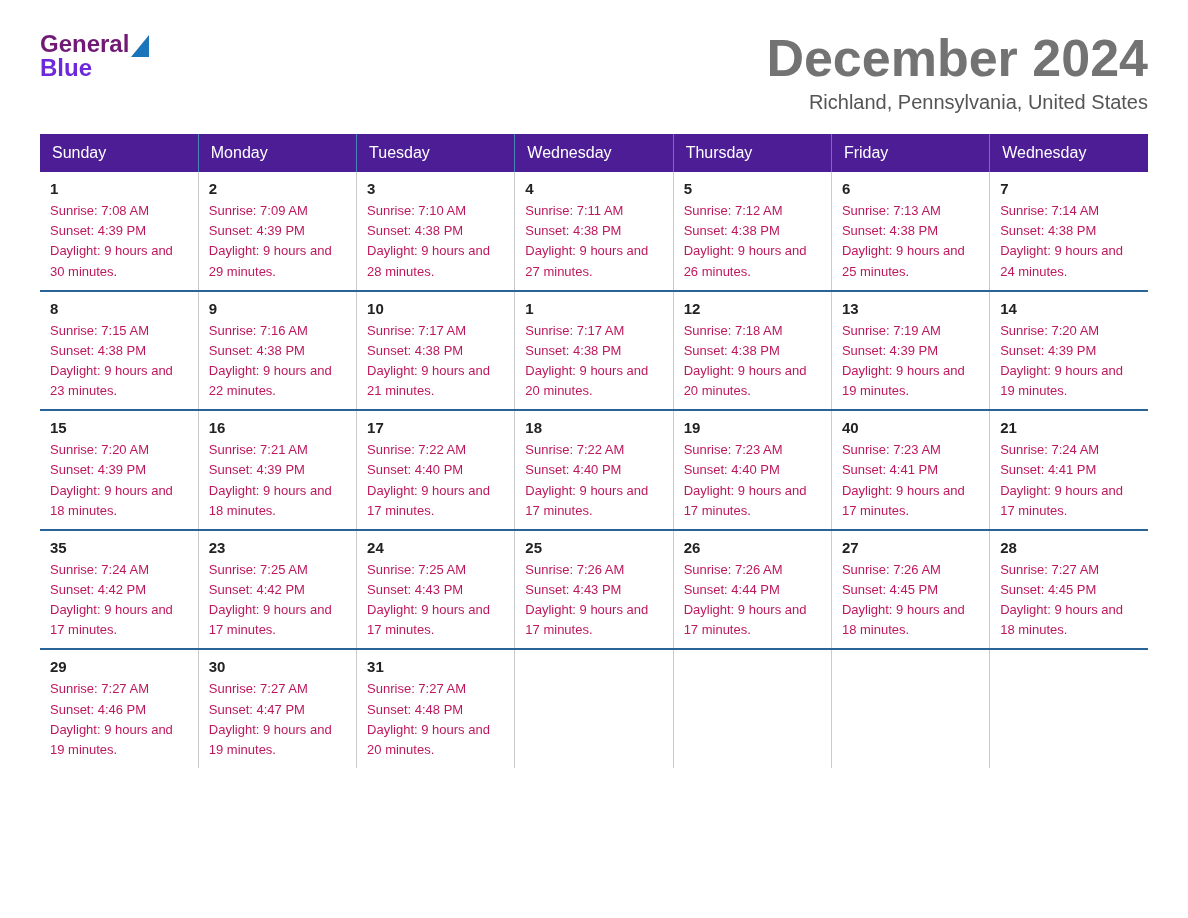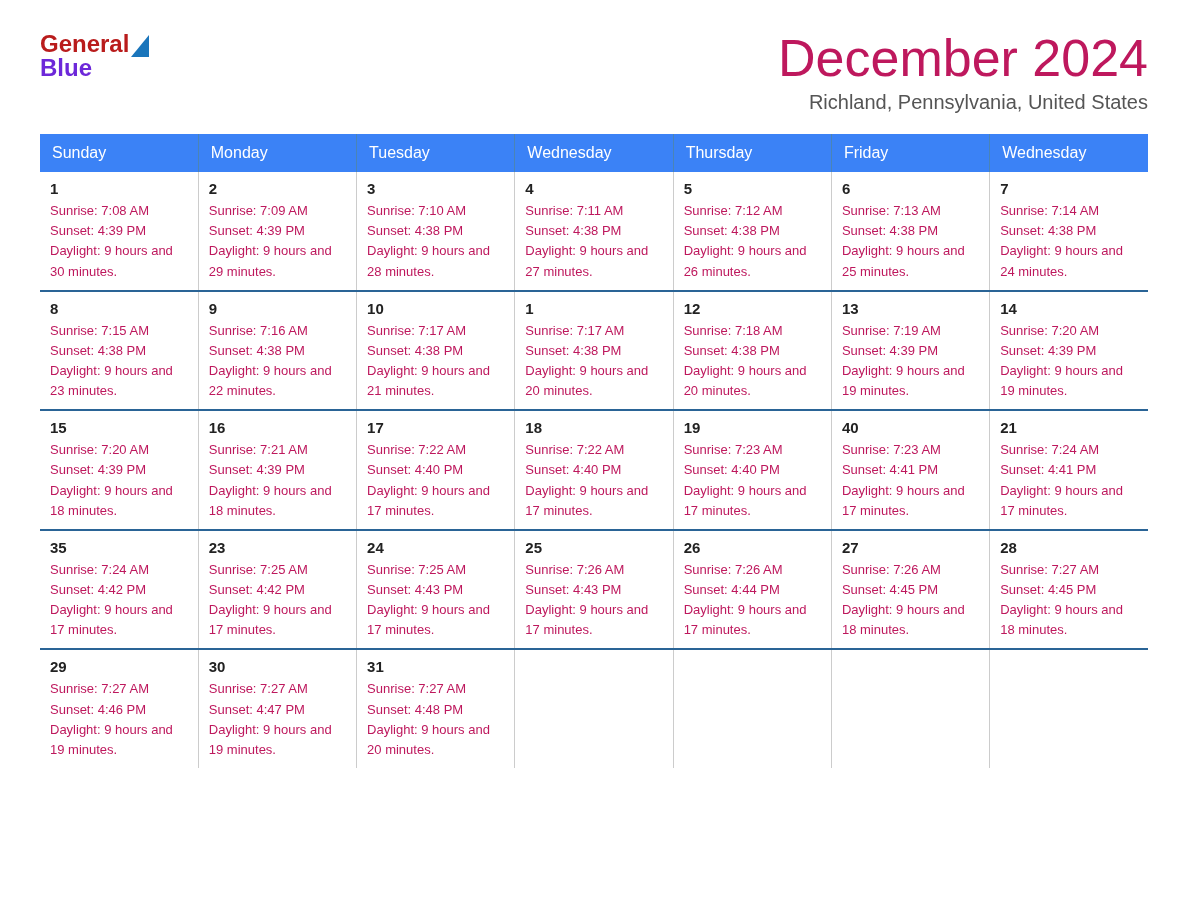--- a/index.html
+++ b/index.html
@@ -20,50 +20,50 @@
       display: flex;
       align-items: center;
     }
     .logo-wrapper {
       display: flex;
       flex-direction: column;
     }
     .logo-line1 {
       font-size: 24px;
       font-weight: bold;
-      color: #b91c1c;
+      color: #701a75;
       display: flex;
       align-items: center;
     }
     .logo-line2 {
       font-size: 24px;
       font-weight: bold;
       color: #6d28d9;
       margin-top: -4px;
     }
     .title-area {
       text-align: right;
     }
     .month-title {
       font-size: 52px;
-      font-weight: normal;
-      color: #be185d;
+      font-weight: bold;
+      color: #737373;
       line-height: 1.1;
     }
     .location-title {
       font-size: 20px;
       color: #555;
       margin-top: 4px;
     }
     .calendar-table {
       width: 100%;
       border-collapse: collapse;
     }
     .calendar-table th {
-      background-color: #3b82f6;
+      background-color: #4c1d95;
       color: #fff;
       padding: 10px 12px;
       text-align: left;
       font-size: 16px;
       font-weight: normal;
       border-right: 1px solid #4a84b6;
     }
     .calendar-table th:last-child {
       border-right: none;
     }

